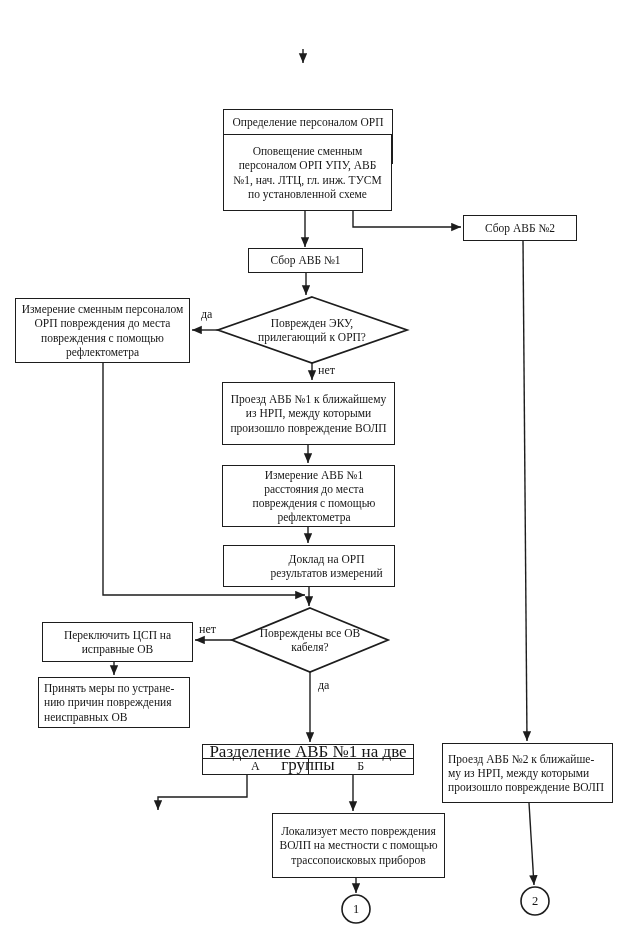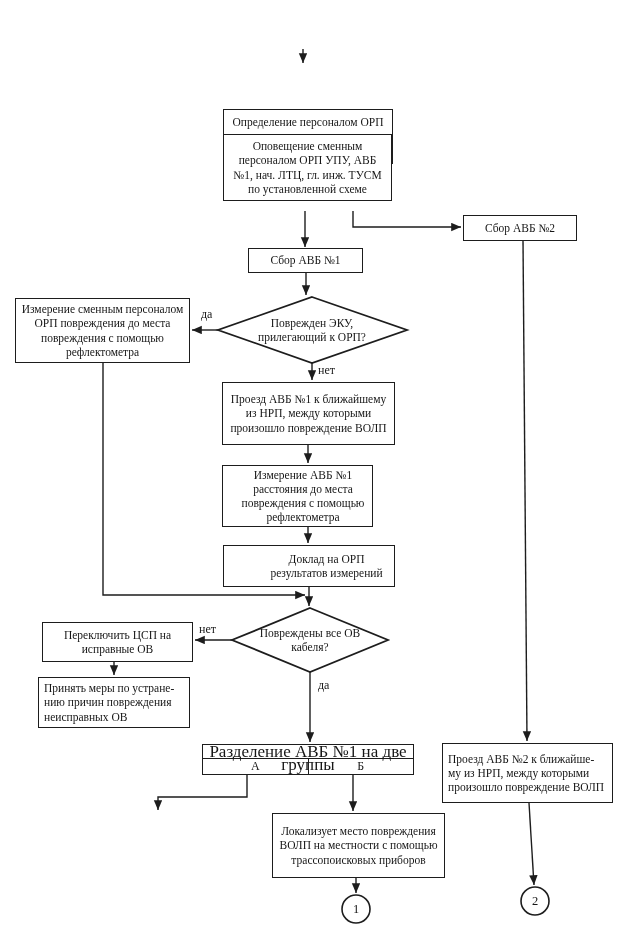--- a/index.html
+++ b/index.html
@@ -65,36 +65,36 @@
       <polygon points="312,297 407,330 312,363 218,330" fill="#ffffff" stroke-width="1.8"></polygon>
       <polygon points="310,608 388,640 310,672 232,640" fill="#ffffff" stroke-width="1.8"></polygon>
       <circle cx="356" cy="909" r="14" fill="#ffffff" stroke-width="1.6"></circle>
       <circle cx="535" cy="901" r="14" fill="#ffffff" stroke-width="1.6"></circle>
     </g>
   </svg>
 
 
   <div class="node" style="left:223px; top:64px; width:170px; height:55px;margin-top:45px;">Определение персоналом ОРП по системе управления поврежденного ЭКУ</div>
 
-  <div class="node" style="left:223px; top:134px; width:169px; height:67px;">Оповещение сменным персоналом ОРП УПУ, АВБ №1, нач. ЛТЦ, гл. инж. ТУСМ по установленной схеме</div>
+  <div class="node" style="left:223px; top:134px; width:169px; height:77px;">Оповещение сменным персоналом ОРП УПУ, АВБ №1, нач. ЛТЦ, гл. инж. ТУСМ по установленной схеме</div>
 
   <div class="node" style="left:463px; top:215px; width:114px; height:26px;">Сбор АВБ №2</div>
 
   <div class="node" style="left:248px; top:248px; width:115px; height:25px;">Сбор АВБ №1</div>
 
   <div class="dtext" style="left:237px; top:312px; width:150px; height:36px;">Поврежден ЭКУ, прилегающий к ОРП?</div>
 
   <div class="edge-label" style="left:201px; top:307px;">да</div>
   <div class="edge-label" style="left:318px; top:363px;">нет</div>
 
   <div class="node" style="left:15px; top:298px; width:175px; height:65px;">Измерение сменным персоналом ОРП повреждения до места повреждения с помощью рефлектометра</div>
 
   <div class="node" style="left:222px; top:382px; width:173px; height:63px;">Проезд АВБ №1 к ближайшему из НРП, между которыми произошло повреждение ВОЛП</div>
 
-  <div class="node" style="left:222px; top:465px; width:151px; height:62px;padding-left:16px;">Измерение АВБ №1 расстояния до места повреждения с помощью рефлектометра</div>
+  <div class="node" style="left:222px; top:465px; width:173px; height:62px;padding-left:16px;">Измерение АВБ №1 расстояния до места повреждения с помощью рефлектометра</div>
 
   <div class="node" style="left:223px; top:545px; width:172px; height:42px;padding-left:40px;">Доклад на ОРП результатов измерений</div>
 
   <div class="dtext" style="left:252px; top:623px; width:116px; height:34px;">Повреждены все ОВ кабеля?</div>
 
   <div class="edge-label" style="left:199px; top:622px;">нет</div>
   <div class="edge-label" style="left:318px; top:678px;">да</div>
 
   <div class="node" style="left:42px; top:622px; width:151px; height:40px;">Переключить ЦСП на исправные ОВ</div>
 

